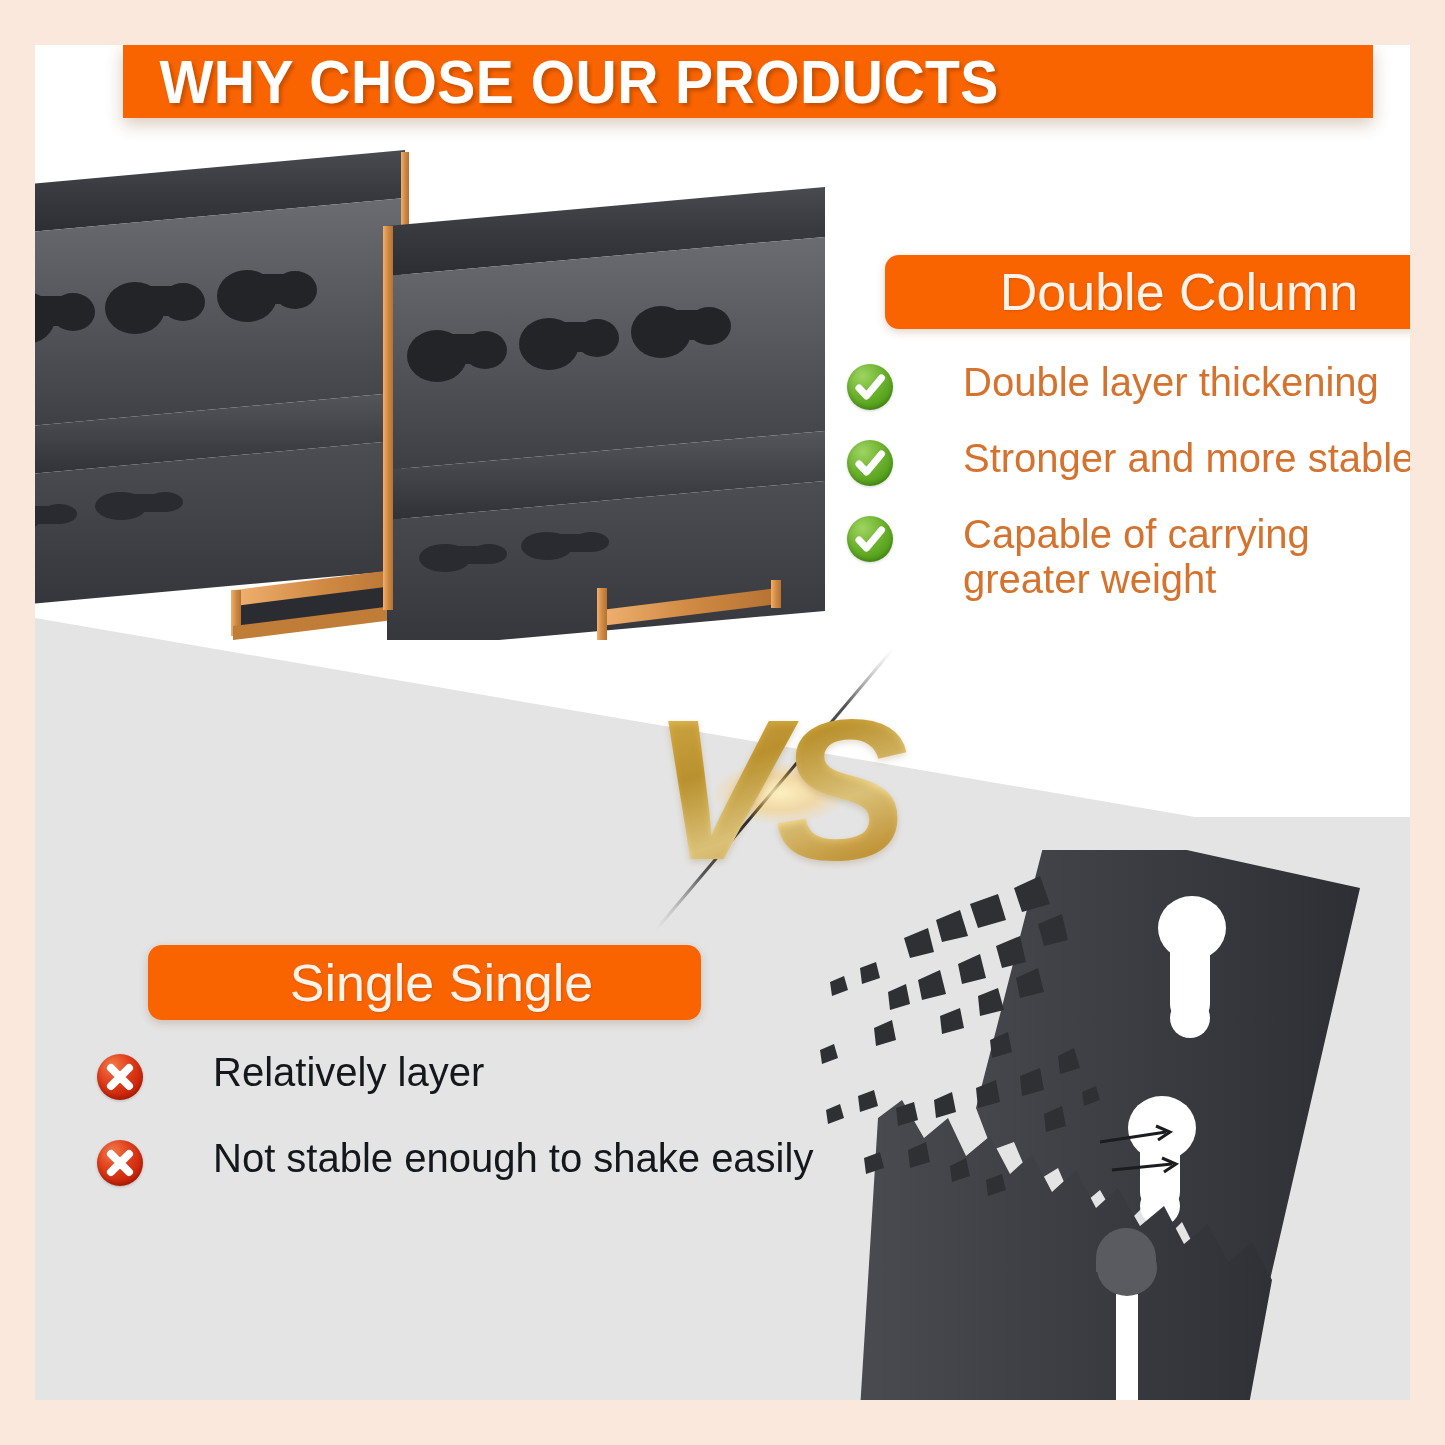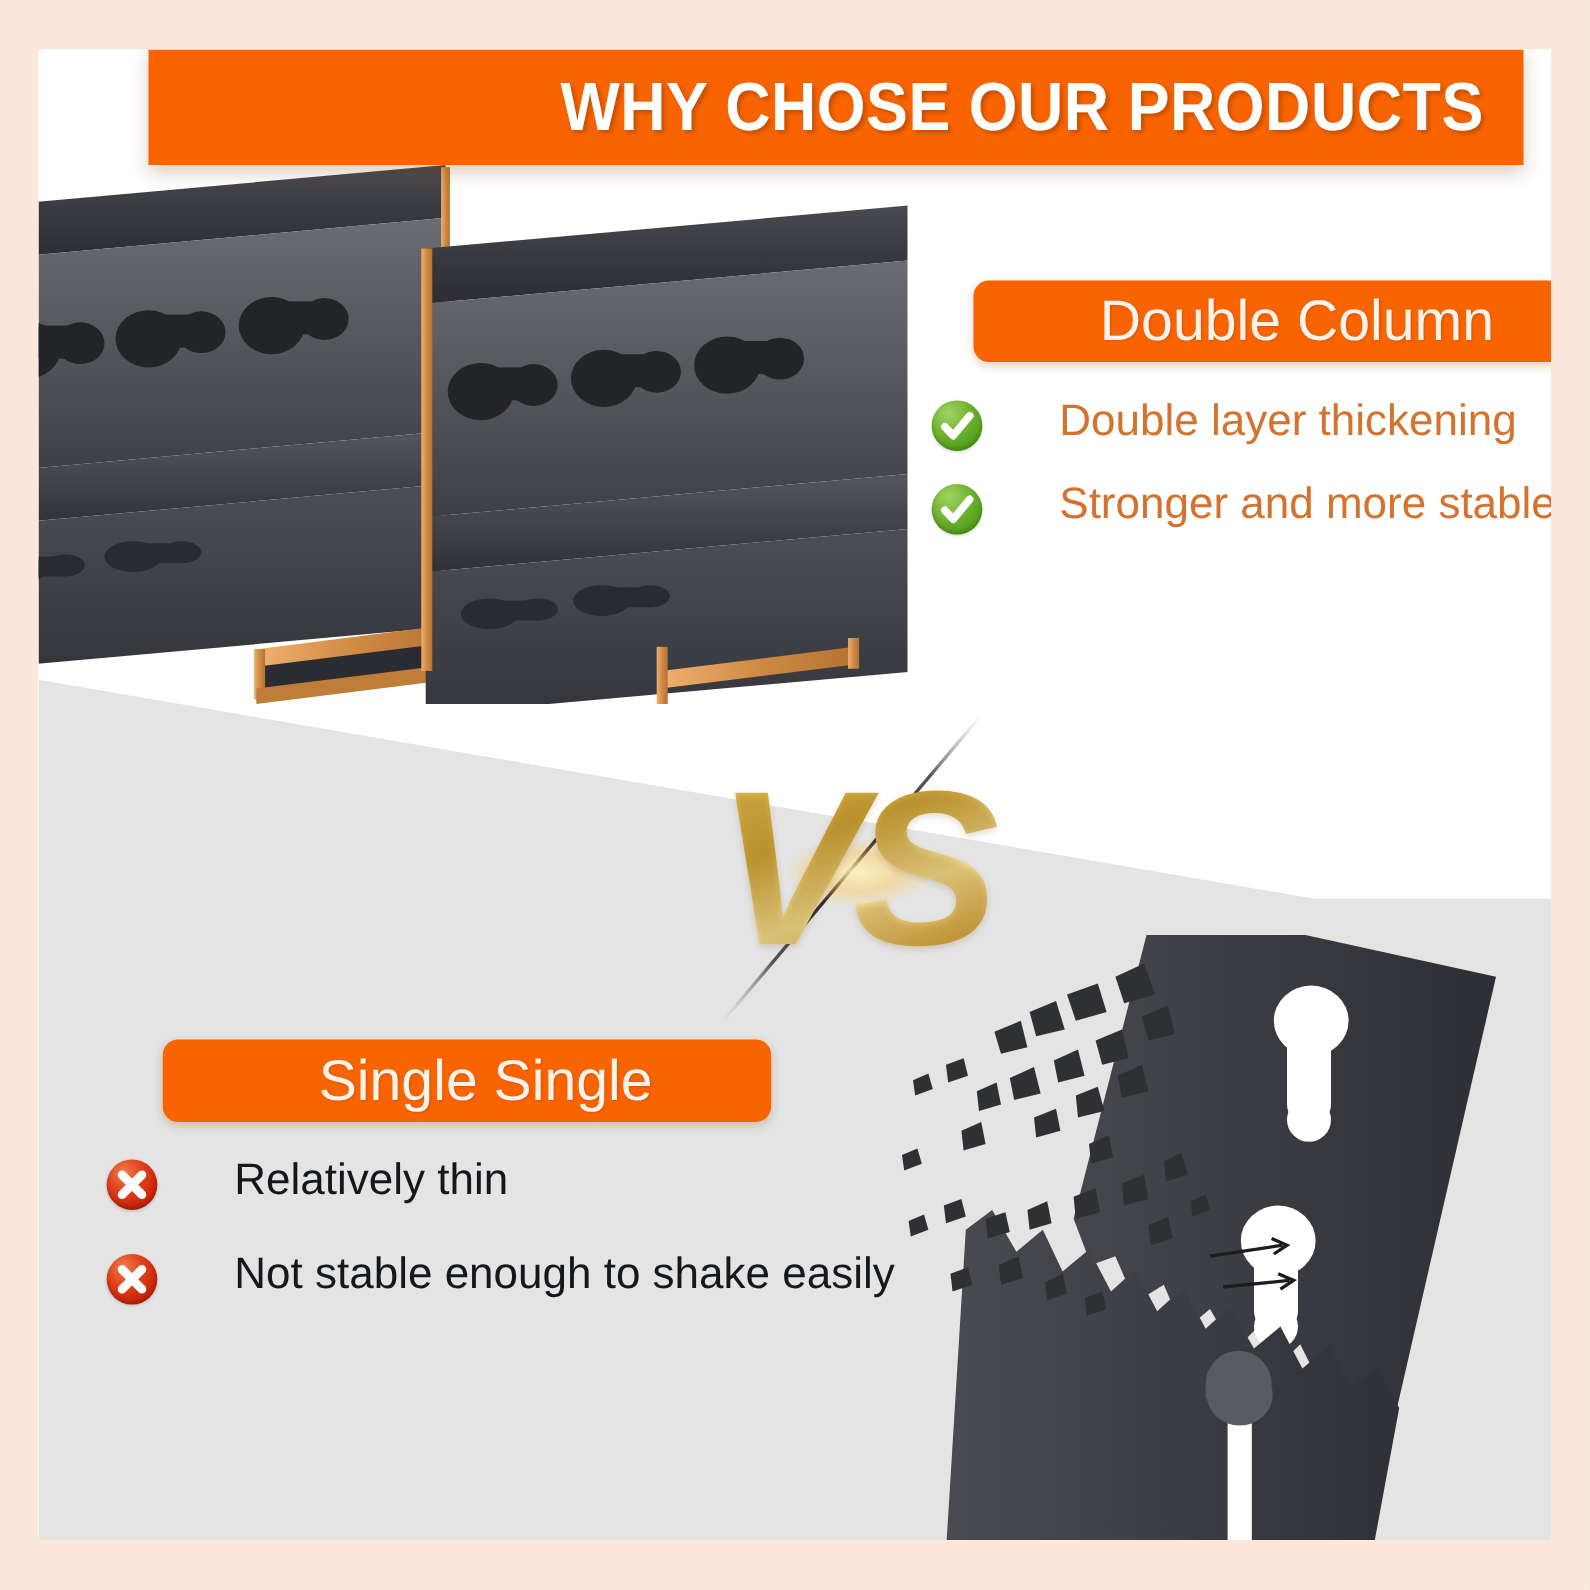--- a/index.html
+++ b/index.html
@@ -40,29 +40,29 @@
     top: 0;
     width: 1375px;
     height: 1355px;
     background: #E4E4E4;
     clip-path: polygon(0 573px, 1160px 772px, 1375px 772px, 1375px 1355px, 0 1355px);
   }
 
   
   .banner {
     position: absolute;
-    left: 100px;
+    left: 88px;
     top: 0px;
     width: 1250px;
-    height: 105px;
+    height: 73px;
     background: #FA6400;
     box-shadow: 0 6px 16px rgba(120,60,10,0.28);
     display: flex;
     align-items: center;
-    justify-content: flex-end;
+    justify-content: flex-start;
     z-index: 6;
   }
   .banner-title {
     color: #FFFFFF;
     font-size: 62px;
     font-weight: bold;
     letter-spacing: 0.5px;
     transform: scaleX(0.92);
     text-shadow: 3px 3px 4px rgba(90,40,0,0.33);
     white-space: nowrap;
@@ -426,36 +426,45 @@
 
       <div class="bullet-row">
         <span class="bullet-icon icon-check">
           <svg width="46" height="46" viewBox="0 0 46 46" xmlns="http://www.w3.org/2000/svg">
             <path d="M12 24 L19.5 32 L34.5 14" stroke="#FFFFFF" stroke-width="7" stroke-linecap="round" stroke-linejoin="round" fill="none"></path>
           </svg>
         </span>
         <span class="bullet-text">Stronger and more stable</span>
       </div>
 
+      <div class="bullet-row">
+        <span class="bullet-icon icon-check">
+          <svg width="46" height="46" viewBox="0 0 46 46" xmlns="http://www.w3.org/2000/svg">
+            <path d="M12 24 L19.5 32 L34.5 14" stroke="#FFFFFF" stroke-width="7" stroke-linecap="round" stroke-linejoin="round" fill="none"></path>
+          </svg>
+        </span>
+        <span class="bullet-text" style="white-space:pre-line;">Capable of carrying
+greater weight</span>
+      </div>
 
     </div>
 
     <div class="badge badge-single">
       <span class="badge-label">Single Single</span>
     </div>
 
     <div class="bullets bullets-con">
 
       <div class="bullet-row">
         <span class="bullet-icon icon-cross">
           <svg width="46" height="46" viewBox="0 0 46 46" xmlns="http://www.w3.org/2000/svg">
             <path d="M14 14 L32 32 M32 14 L14 32" stroke="#FFFFFF" stroke-width="8" stroke-linecap="round" fill="none"></path>
           </svg>
         </span>
-        <span class="bullet-text">Relatively thin</span>
+        <span class="bullet-text">Relatively layer</span>
       </div>
 
 
       <div class="bullet-row">
         <span class="bullet-icon icon-cross">
           <svg width="46" height="46" viewBox="0 0 46 46" xmlns="http://www.w3.org/2000/svg">
             <path d="M14 14 L32 32 M32 14 L14 32" stroke="#FFFFFF" stroke-width="8" stroke-linecap="round" fill="none"></path>
           </svg>
         </span>
         <span class="bullet-text">Not stable enough to shake easily</span>

